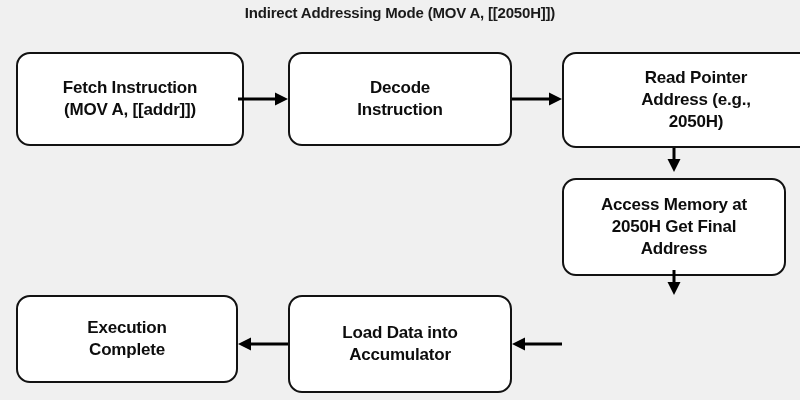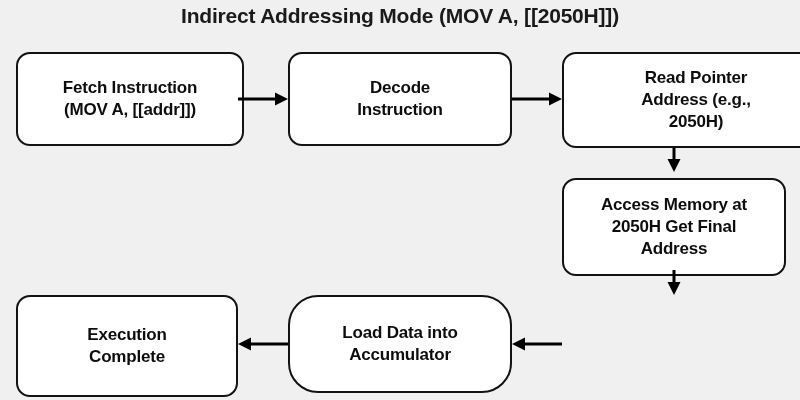--- a/index.html
+++ b/index.html
@@ -18,21 +18,21 @@
     width: 800px;
     height: 400px;
     background: #f0f0f0;
   }
   #chart-title {
     position: absolute;
     left: 0;
     top: 4px;
     width: 800px;
     text-align: center;
-    font-size: 21px;
+    font-size: 15px;
     font-weight: bold;
     color: #1a1a1a;
     letter-spacing: -0.2px;
     white-space: nowrap;
   }
   .node {
     position: absolute;
     box-sizing: border-box;
     background: #ffffff;
     border: 2px solid #121212;
@@ -84,26 +84,26 @@
 2050H)</span>
   </div>
 
   <div class="node" id="node-access-memory" style="left: 562px; top: 172px; width: 224px; height: 98px; margin-top: 6px;">
     <span class="node-label">Access Memory at
 2050H Get Final
 Address</span>
   </div>
 
 
-  <div class="node" id="node-load-data" style="left: 288px; top: 295px; width: 224px; height: 98px; border-radius: 30px;">
+  <div class="node" id="node-load-data" style="left: 288px; top: 295px; width: 224px; height: 98px;">
     <span class="node-label">Load Data into
 Accumulator</span>
   </div>
 
-  <div class="node" id="node-execution-complete" style="left: 16px; top: 295px; width: 222px; height: 102px;">
+  <div class="node" id="node-execution-complete" style="left: 16px; top: 295px; width: 222px; height: 88px;">
     <span class="node-label">Execution
 Complete</span>
   </div>
 
   <div class="edge" id="edge-fetch-to-decode" style="left: 224px; top: 85px; width: 78px; height: 28px;">
       <svg width="78" height="28">
         <line x1="14" y1="14" x2="51" y2="14" stroke="#000000" stroke-width="3"></line>
         <polygon points="64,14 51,7.5 51,20.5" fill="#000000"></polygon>
       </svg>
     </div>

